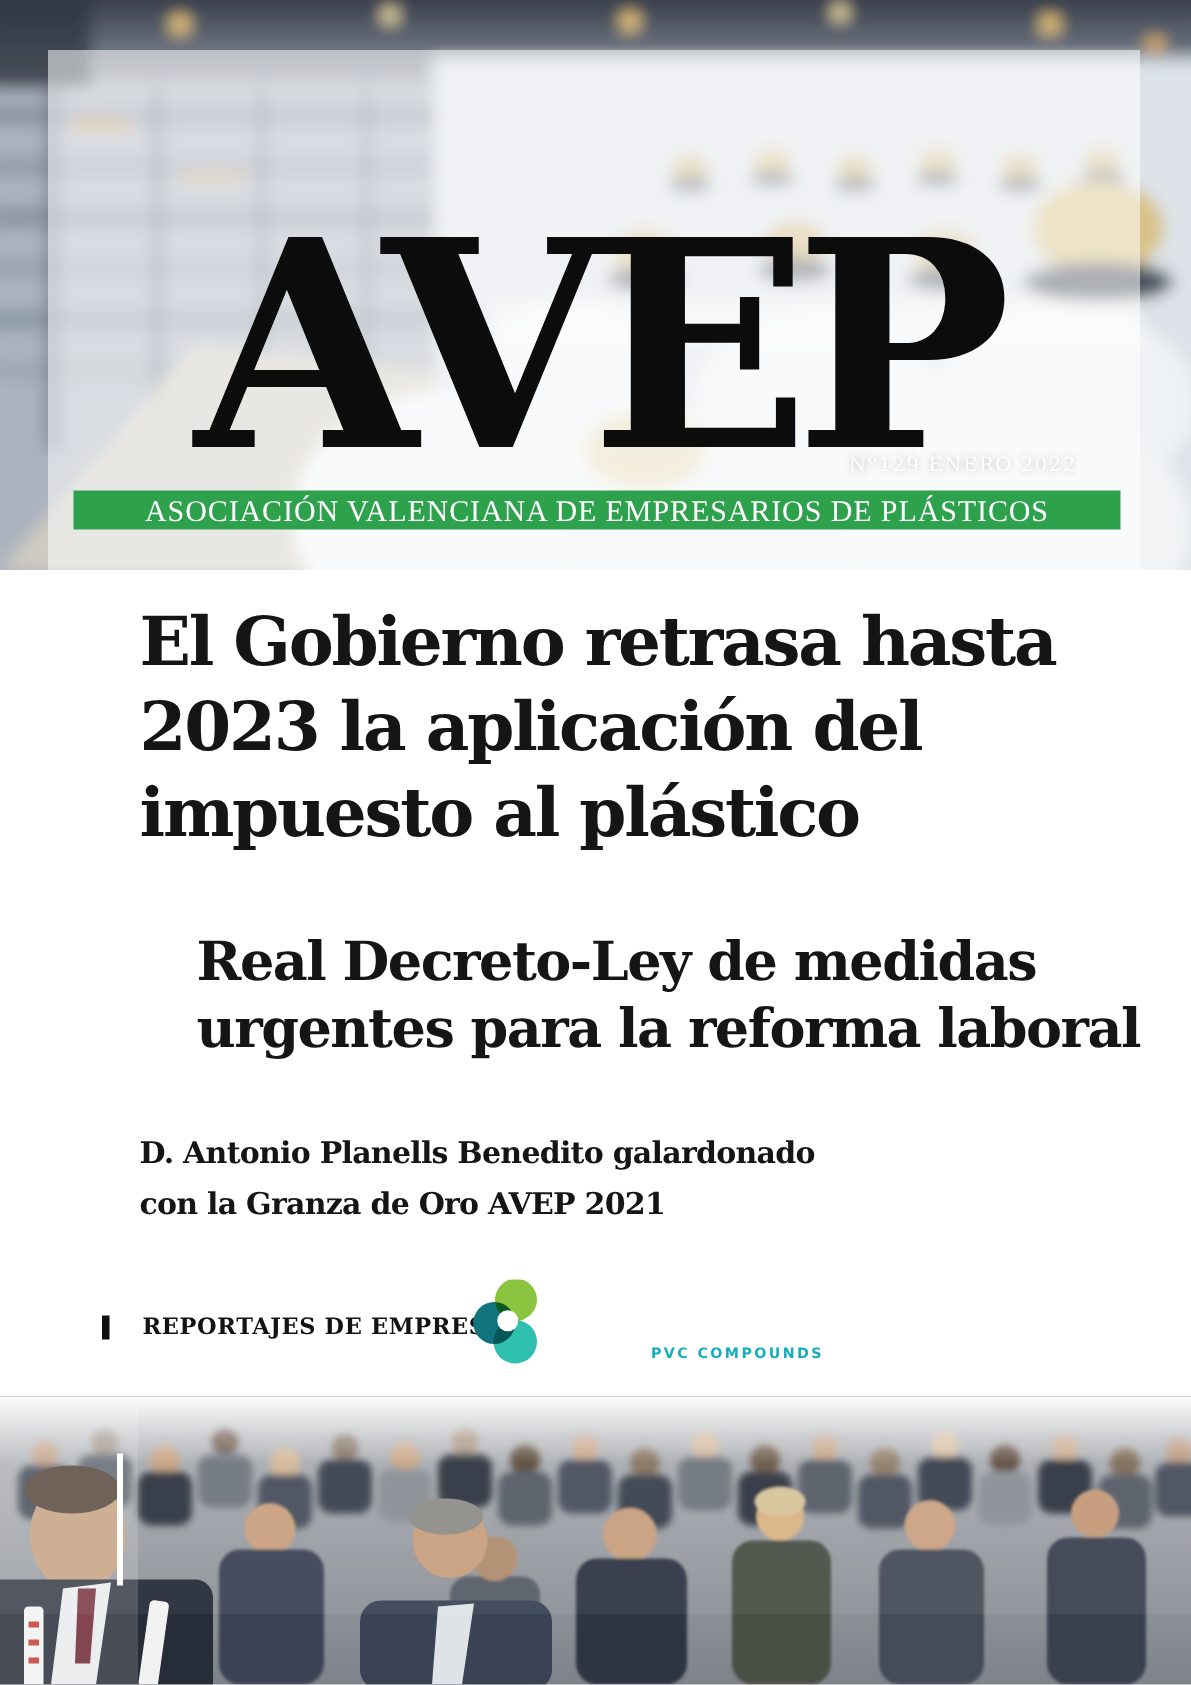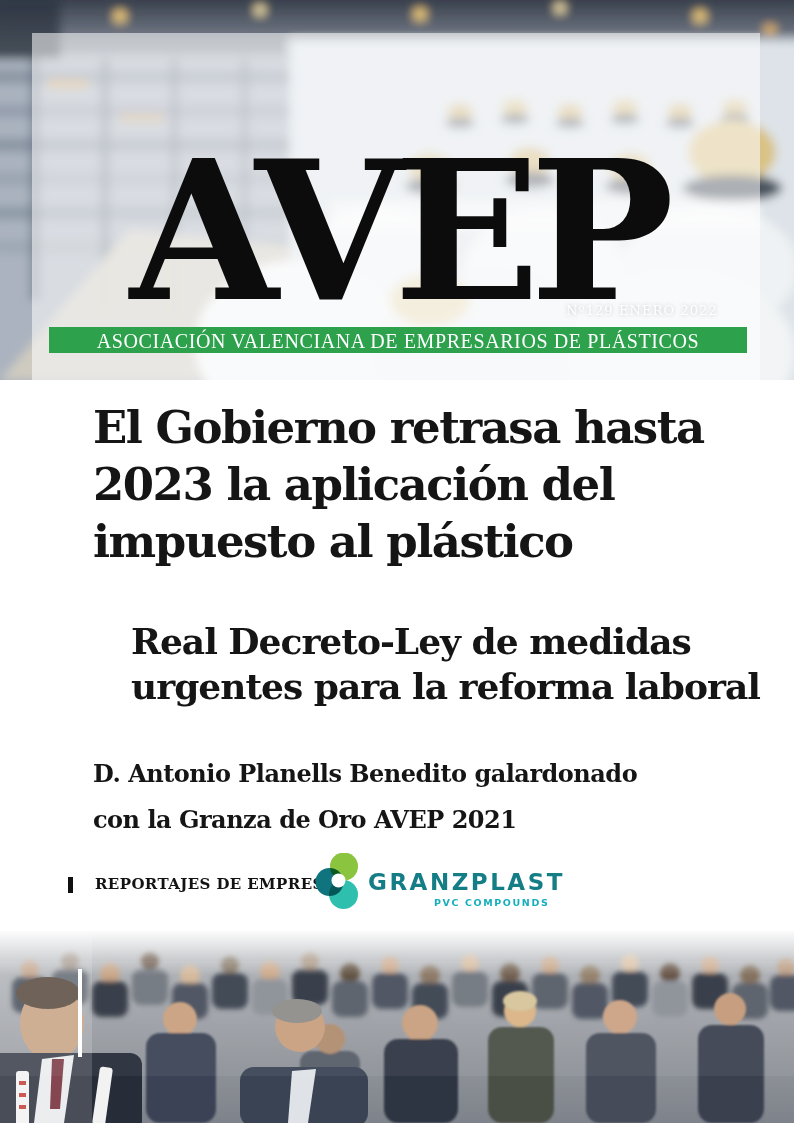--- a/index.html
+++ b/index.html
@@ -28,21 +28,21 @@
   .headline h2{margin:0;white-space:pre-line;font-weight:700;color:#151515;
                font-family:"DejaVu Serif",serif;}
   .hl1{left:66px;top:19px;}
   .hl1 .rule{width:8px;}
   .hl1 h2{padding-left:19px;font-size:45px;line-height:57px;letter-spacing:-1.5px;}
   .hl2{left:66px;top:239px;}
   .hl2 .rule{width:8px;}
   .hl2 h2{padding-left:19px;font-size:36px;line-height:45px;letter-spacing:-1px;margin-left:38px;}
   .hl3{left:66px;top:371px;}
   .hl3 .rule{width:6px;}
-  .hl3 h2{padding-left:21px;font-size:24px;line-height:46px;letter-spacing:-0.5px;}
+  .hl3 h2{padding-left:21px;font-size:20px;line-height:34px;letter-spacing:-0.5px;}
 
   .feature{position:absolute;left:68px;top:494px;width:660px;height:70px;}
   .feature-rule{position:absolute;left:0;top:3px;width:5px;height:16px;background:#111;}
   .feature-label{position:absolute;left:27px;top:1px;font-size:15px;font-weight:700;
                  letter-spacing:0.4px;color:#131313;}
   .brand-mark{position:absolute;left:237px;top:-21px;width:70px;height:65px;}
   .brand-name{position:absolute;left:300px;top:-5px;font-family:"DejaVu Sans",sans-serif;
               font-weight:700;font-size:23px;letter-spacing:2.5px;color:#147d86;}
   .brand-sub{position:absolute;left:366px;top:23px;font-family:"DejaVu Sans",sans-serif;
              font-weight:700;font-size:9.5px;letter-spacing:1.6px;color:#17aebb;}
@@ -174,21 +174,20 @@
       <span class="feature-label">REPORTAJES DE EMPRESA:</span>
 
       <svg class="brand-mark" viewBox="0 0 70 65" aria-hidden="true">
         <g style="isolation:isolate">
           <circle cx="24.5" cy="29" r="14" fill="#10747f" style="mix-blend-mode:multiply"></circle>
           <circle cx="39" cy="13.5" r="14" fill="#8bc43f" style="mix-blend-mode:multiply"></circle>
           <circle cx="38.5" cy="41.5" r="14.5" fill="#2ebfae" style="mix-blend-mode:multiply"></circle>
           <circle cx="33.5" cy="27.5" r="7" fill="#ffffff"></circle>
         </g>
       </svg>
-      <span class="brand-name">GRANZPLAST</span>
       <span class="brand-sub">PVC COMPOUNDS</span>
     </div>
   </section>
 
   <section class="hero-bottom">
     <svg viewBox="0 0 794 192" preserveAspectRatio="none" aria-hidden="true">
       <defs>
         <filter id="cb2" x="-20%" y="-20%" width="140%" height="140%">
             <feGaussianBlur stdDeviation="2.5"></feGaussianBlur>
           </filter>

